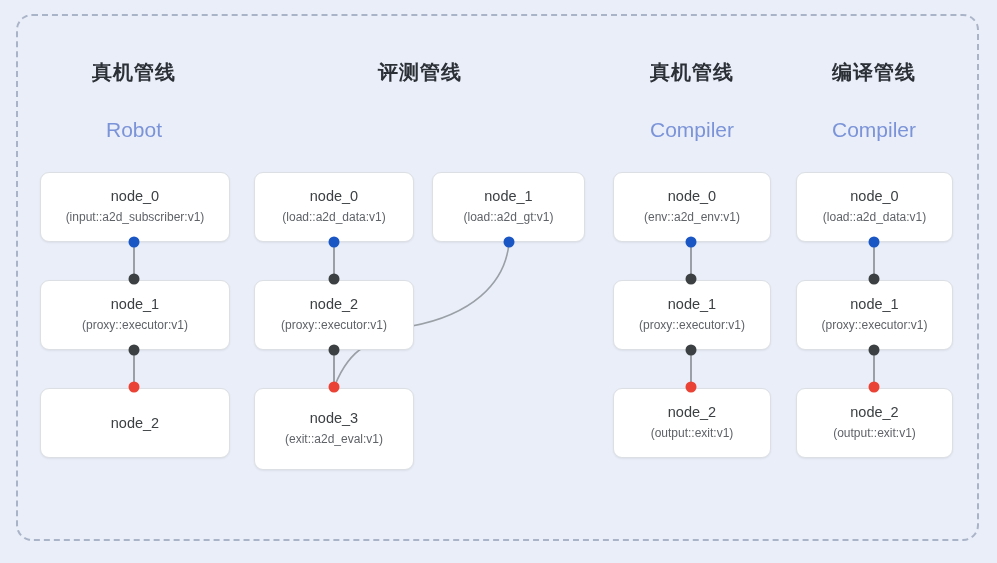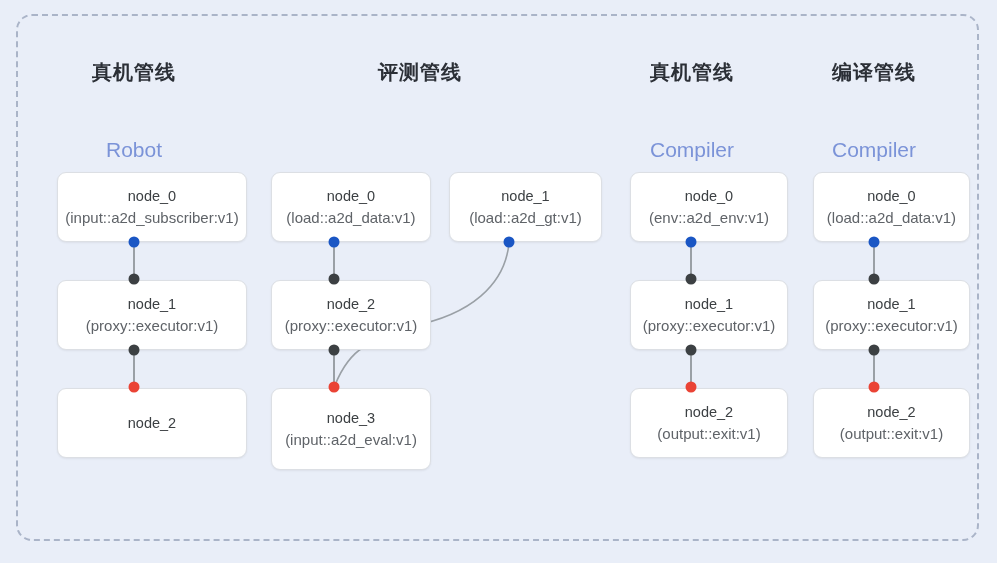--- a/index.html
+++ b/index.html
@@ -37,43 +37,42 @@
     font-size: 20px;
     font-weight: bold;
     color: #2b2f36;
     letter-spacing: 1px;
     line-height: 24px;
   }
   .col-header .en {
     font-size: 21px;
     color: #7b93d8;
     line-height: 24px;
-    margin-top: 54px;
+    margin-top: 34px;
   }
   .node {
     position: absolute;
     box-sizing: border-box;
     background: #ffffff;
     border: 1px solid #dcdfe4;
     border-radius: 9px;
     box-shadow: 0 1px 2px rgba(60,64,67,0.08);
     display: flex;
     flex-direction: column;
     align-items: center;
     justify-content: center;
     z-index: 3;
-    margin-left: 17px;
   }
   .node .nname {
     font-size: 14.5px;
     color: #3c4043;
     line-height: 21px;
   }
   .node .ntype {
-    font-size: 15px;
+    font-size: 12px;
     color: #5f6368;
     line-height: 21px;
     white-space: nowrap;
   }
   .edge-line {
     position: absolute;
     width: 2px;
     background: #9aa0a6;
     z-index: 1;
   }
@@ -152,21 +151,21 @@
   <div class="node" style="left:254px; top:172px; width:160px; height:70px;">
     <div class="nname">node_0</div>
     <div class="ntype">(load::a2d_data:v1)</div>
   </div>
   <div class="node" style="left:254px; top:280px; width:160px; height:70px;">
     <div class="nname">node_2</div>
     <div class="ntype">(proxy::executor:v1)</div>
   </div>
   <div class="node" style="left:254px; top:388px; width:160px; height:82px;">
     <div class="nname">node_3</div>
-    <div class="ntype">(input::a2d_eval:v1)</div>
+    <div class="ntype">(exit::a2d_eval:v1)</div>
   </div>
   <div class="node" style="left:432px; top:172px; width:153px; height:70px;">
     <div class="nname">node_1</div>
     <div class="ntype">(load::a2d_gt:v1)</div>
   </div>
 
   <div class="dot blue" style="left:334px; top:242px;"></div>
   <div class="dot black" style="left:334px; top:279px;"></div>
   <div class="dot black" style="left:334px; top:350px;"></div>
   <div class="dot red" style="left:334px; top:387px;"></div>

